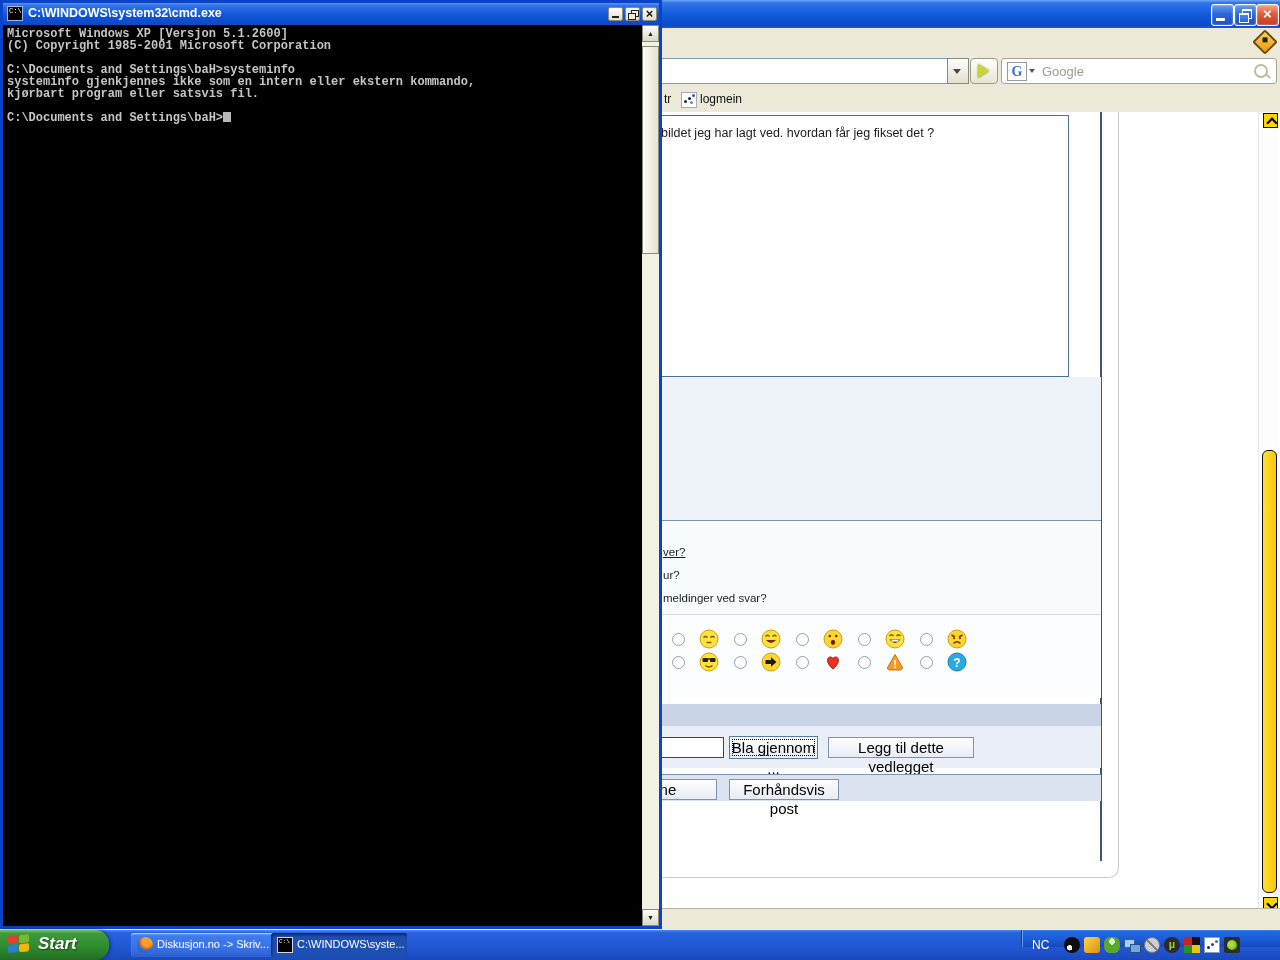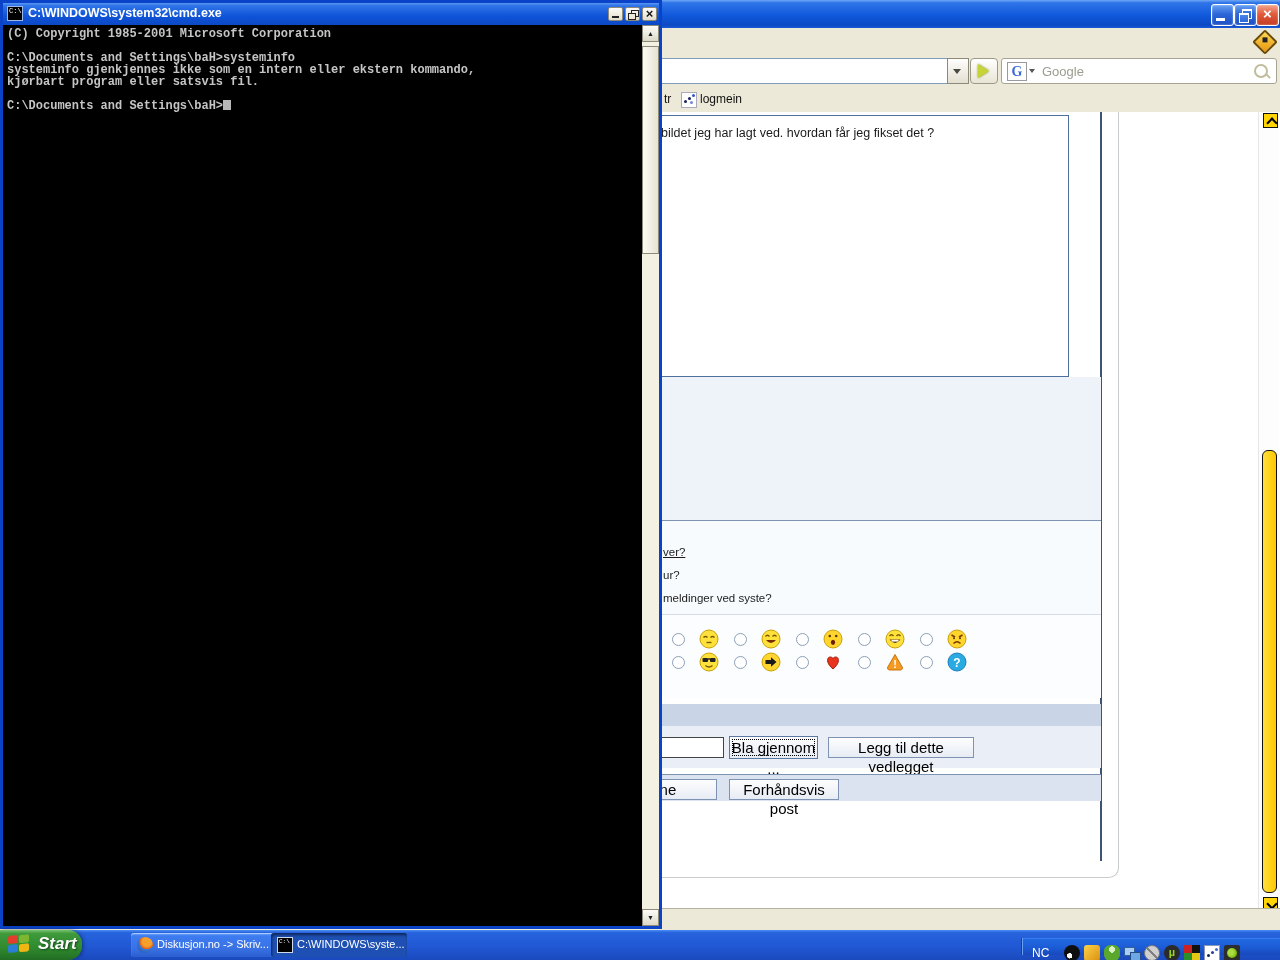--- a/index.html
+++ b/index.html
@@ -117,39 +117,39 @@
   .csb-btn{position:absolute;left:0;width:17px;height:17px;background:linear-gradient(180deg,#fdfcf8,#dcd8c8);
     border:1px solid #8e8a7a;box-sizing:border-box;text-align:center;color:#222;font-size:7px;line-height:15px;}
   .csb-btn.up::after{content:"▲";}
   .csb-btn.down::after{content:"▼";}
   .csb-thumb{position:absolute;left:0;top:21px;width:17px;height:208px;background:linear-gradient(90deg,#fdfcf4,#e6e2d2);
     border:1px solid #8e8a7a;box-sizing:border-box;}
 
   
   .taskbar{position:absolute;left:0;top:930px;width:1280px;height:30px;z-index:10;
     background:linear-gradient(180deg,#4a8ef5 0%,#2763dd 9%,#2158d4 55%,#1b49bd 100%);}
-  .start{position:absolute;left:0;top:0;width:82px;height:30px;border-radius:0 14px 14px 0;
+  .start{position:absolute;left:0;top:0;width:109px;height:30px;border-radius:0 14px 14px 0;
     background:linear-gradient(180deg,#76c26c 0%,#3f9a3c 12%,#2f8a2e 60%,#226d24 100%);
     box-shadow:1px 0 4px rgba(0,0,0,.45);color:#fff;}
   .start-label{position:absolute;left:38px;top:4px;font-size:17px;font-weight:bold;font-style:italic;text-shadow:1px 1px 2px #14421a;}
   .winflag{position:absolute;left:8px;top:5px;width:24px;height:20px;transform:skewY(-5deg);}
   .winflag i{position:absolute;width:10px;height:8px;border-radius:2px;display:block;}
   .winflag .p1{left:0;top:0;background:#e33e2b;}
   .winflag .p2{left:11px;top:0;background:#7db72f;}
   .winflag .p3{left:0;top:9px;background:#2a7fd4;}
   .winflag .p4{left:11px;top:9px;background:#f1b611;}
   .task{position:absolute;top:3px;height:24px;border-radius:3px;color:#fff;font-size:11px;
     background:linear-gradient(180deg,#6aa4f8 0%,#3d7bf0 12%,#3a73e6 60%,#2c5fd0 100%);
     box-shadow:inset 0 1px 1px rgba(255,255,255,.5);}
   .task.active{background:#1e50b4;box-shadow:inset 1px 2px 3px rgba(0,0,20,.55);}
   .task .tlabel{position:absolute;left:26px;top:5px;white-space:nowrap;overflow:hidden;}
   .ticon{position:absolute;left:6px;top:4px;width:16px;height:16px;}
   .ff-icon{border-radius:50%;background:radial-gradient(circle at 62% 30%,#f8a02c 0 30%,#e2641b 48%,#3b78d6 50%,#1d4fa8 100%);}
   .cmd-mini{background:#000;border:1px solid #cfd8ea;box-sizing:border-box;color:#fff;font-family:"Liberation Mono",monospace;font-size:6px;line-height:7px;padding-left:1px;}
-  .tray{position:absolute;right:0;top:8px;width:258px;height:17px;
+  .tray{position:absolute;right:0;top:0;width:258px;height:17px;
     background:linear-gradient(180deg,#3f89f2 0%,#2168e0 9%,#1c5cd6 55%,#1848ba 100%);
     border-left:1px solid #12409e;box-shadow:inset 1px 0 0 #6aa0f2;color:#fff;}
   .tray-lang{position:absolute;left:10px;top:8px;font-size:12px;}
   .tray-icons{position:absolute;left:42px;top:7px;display:flex;gap:4px;}
   .tri{width:16px;height:16px;position:relative;display:block;}
   .tri.steam{border-radius:50%;background:radial-gradient(circle at 35% 68%,#fff 0 17%,#0e0e0e 18%);}
   .tri.tuneup{border-radius:3px;background:linear-gradient(135deg,#ffd24a,#d8900e);}
   .tri.msn{border-radius:40%;background:radial-gradient(circle at 50% 28%,#d9efc4 0 22%,#59a82b 23%);}
   .tri.net::before{content:"";position:absolute;left:0;top:2px;width:9px;height:7px;background:#a8cdf4;border:1px solid #33619c;}
   .tri.net::after{content:"";position:absolute;left:6px;top:7px;width:9px;height:7px;background:#6fa6e4;border:1px solid #274d82;}
@@ -209,21 +209,21 @@
 
       <div class="editor">
         <span class="editor-text">bildet jeg har lagt ved. hvordan får jeg fikset det ?</span>
       </div>
 
       <div class="panel"></div>
 
       <div class="qsec">
         <span class="qline" style="top:25px;text-decoration:underline;">ver?</span>
         <span class="qline" style="top:48px;">ur?</span>
-        <span class="qline" style="top:71px;">meldinger ved syste?</span>
+        <span class="qline" style="top:71px;">meldinger ved svar?</span>
       </div>
 
       <div class="smsec">
         <div class="smrow" style="top:13px;">
           <span class="smcell">
             <span class="radio"></span>
             <svg class="smico" viewBox="0 0 20 20">
               <circle cx="10" cy="10" r="9" fill="#FFE13C" stroke="#C9A006"></circle>
               <path d="M4.5 8.5 q2 -2 4 0 M11.5 8.5 q2 -2 4 0" stroke="#7a5a00" stroke-width="1.4" fill="none"></path>
               <path d="M7.5 13.5 h5" stroke="#7a5a00" stroke-width="1.4"></path>
@@ -337,20 +337,21 @@
   <div class="cmd">
     <div class="c-title">
       <span class="c-ico">C:\</span>
       <span class="c-title-text">C:\WINDOWS\system32\cmd.exe</span>
       <span class="cbtn min" style="left:605px;"></span>
       <span class="cbtn restore" style="left:622px;"></span>
       <span class="cbtn close" style="left:639px;"></span>
     </div>
 
     <div class="console">
+      <div class="cline">Microsoft Windows XP [Versjon 5.1.2600]</div>
       <div class="cline">(C) Copyright 1985-2001 Microsoft Corporation</div>
       <div class="cline"></div>
       <div class="cline">C:\Documents and Settings\baH&gt;systeminfo</div>
       <div class="cline">systeminfo gjenkjennes ikke som en intern eller ekstern kommando,</div>
       <div class="cline">kjørbart program eller satsvis fil.</div>
       <div class="cline"></div>
       <div class="cline"><span>C:\Documents and Settings\baH&gt;</span><span class="ccursor"></span></div>
     </div>
 
     <div class="csb">

